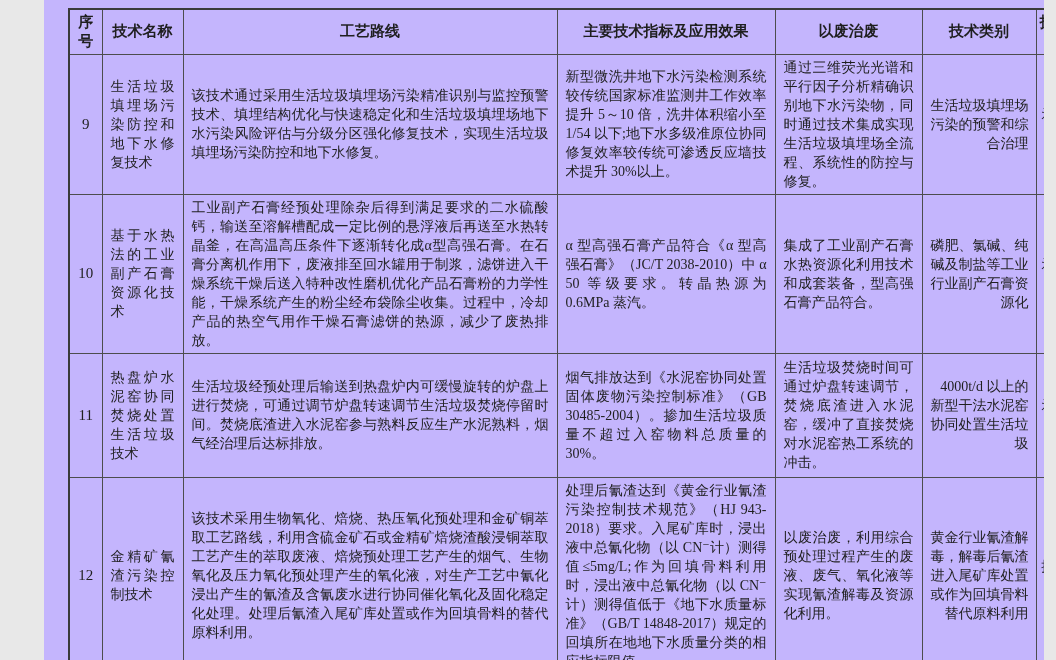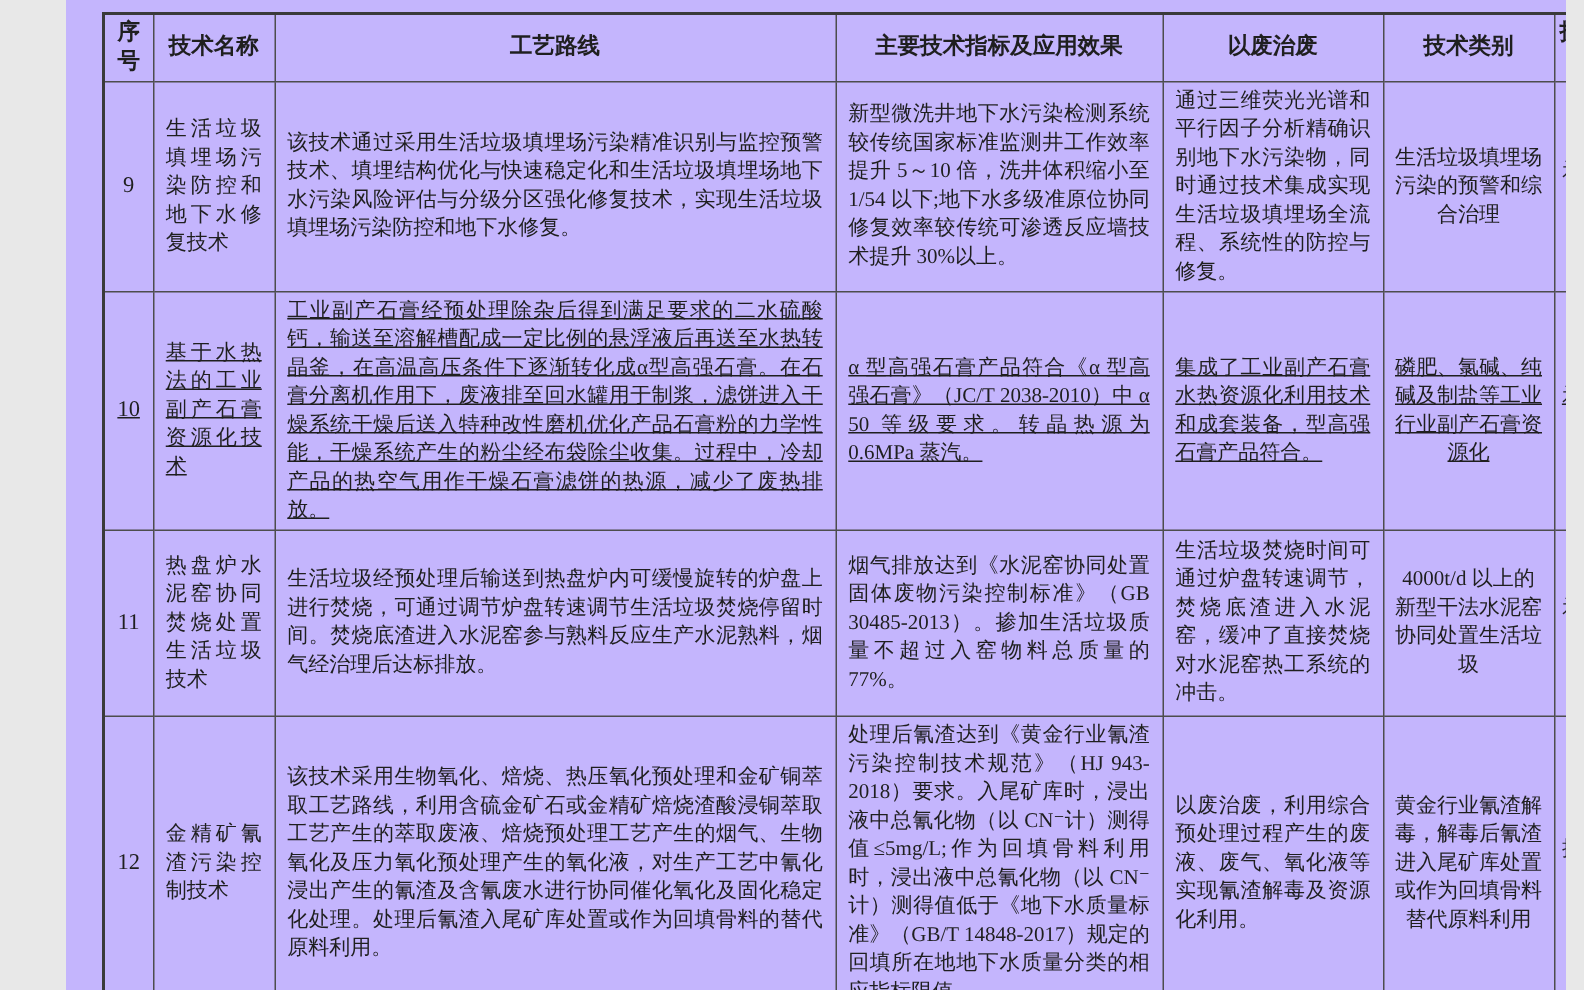--- a/index.html
+++ b/index.html
@@ -37,24 +37,24 @@
     height: 45px;
     padding: 2px 3px;
   }
   .tech-table td {
     font-size: 14px;
     line-height: 19px;
   }
   td.c-no { text-align: center; font-size: 15px; }
   td.c-name { text-align: justify; text-justify: inter-character; padding: 14px 8px; }
   td.c-route, td.c-ind, td.c-feat { text-align: justify; text-justify: inter-character; padding: 3px 8px; }
-  td.c-scope { text-align: center; padding: 3px 7px; }
+  td.c-scope { text-align: right; padding: 3px 7px; }
   td.c-cat { text-align: center; padding: 13px 4px; }
   tr.r9  td { height: 107px; }
-  tr.r10 td { height: 123px; text-decoration: underline; }
+  tr.r10 td { height: 123px; }
   tr.r11 td { height: 98px;  }
   tr.r12 td { height: 164px; }
 </style>
 </head>
 <body>
 
 <div class="page">
   <table class="tech-table">
     <colgroup>
       <col style="width:33px">
@@ -92,21 +92,21 @@
         <td class="c-route">工业副产石膏经预处理除杂后得到满足要求的二水硫酸钙，输送至溶解槽配成一定比例的悬浮液后再送至水热转晶釜，在高温高压条件下逐渐转化成α型高强石膏。在石膏分离机作用下，废液排至回水罐用于制浆，滤饼进入干燥系统干燥后送入特种改性磨机优化产品石膏粉的力学性能，干燥系统产生的粉尘经布袋除尘收集。过程中，冷却产品的热空气用作干燥石膏滤饼的热源，减少了废热排放。</td>
         <td class="c-ind">α 型高强石膏产品符合《α 型高强石膏》（JC/T 2038-2010）中 α 50 等级要求。转晶热源为 0.6MPa 蒸汽。</td>
         <td class="c-feat">集成了工业副产石膏水热资源化利用技术和成套装备，型高强石膏产品符合。</td>
         <td class="c-scope">磷肥、氯碱、纯碱及制盐等工业行业副产石膏资源化</td>
         <td class="c-cat">示范技术</td>
       </tr>
       <tr class="r11">
         <td class="c-no">11</td>
         <td class="c-name">热盘炉水泥窑协同焚烧处置生活垃圾技术</td>
         <td class="c-route">生活垃圾经预处理后输送到热盘炉内可缓慢旋转的炉盘上进行焚烧，可通过调节炉盘转速调节生活垃圾焚烧停留时间。焚烧底渣进入水泥窑参与熟料反应生产水泥熟料，烟气经治理后达标排放。</td>
-        <td class="c-ind">烟气排放达到《水泥窑协同处置固体废物污染控制标准》（GB 30485-2013）。掺加生活垃圾质量不超过入窑物料总质量的 77%。</td>
+        <td class="c-ind">烟气排放达到《水泥窑协同处置固体废物污染控制标准》（GB 30485-2004）。掺加生活垃圾质量不超过入窑物料总质量的 30%。</td>
         <td class="c-feat">生活垃圾焚烧时间可通过炉盘转速调节，焚烧底渣进入水泥窑，缓冲了直接焚烧对水泥窑热工系统的冲击。</td>
         <td class="c-scope">4000t/d 以上的新型干法水泥窑协同处置生活垃圾</td>
         <td class="c-cat">示范技术</td>
       </tr>
       <tr class="r12">
         <td class="c-no">12</td>
         <td class="c-name">金精矿氰渣污染控制技术</td>
         <td class="c-route">该技术采用生物氧化、焙烧、热压氧化预处理和金矿铜萃取工艺路线，利用含硫金矿石或金精矿焙烧渣酸浸铜萃取工艺产生的萃取废液、焙烧预处理工艺产生的烟气、生物氧化及压力氧化预处理产生的氧化液，对生产工艺中氰化浸出产生的氰渣及含氰废水进行协同催化氧化及固化稳定化处理。处理后氰渣入尾矿库处置或作为回填骨料的替代原料利用。</td>
         <td class="c-ind">处理后氰渣达到《黄金行业氰渣污染控制技术规范》（HJ 943-2018）要求。入尾矿库时，浸出液中总氰化物（以 CN⁻计）测得值≤5mg/L;作为回填骨料利用时，浸出液中总氰化物（以 CN⁻计）测得值低于《地下水质量标准》（GB/T 14848-2017）规定的回填所在地地下水质量分类的相应指标限值。</td>
         <td class="c-feat">以废治废，利用综合预处理过程产生的废液、废气、氧化液等实现氰渣解毒及资源化利用。</td>

